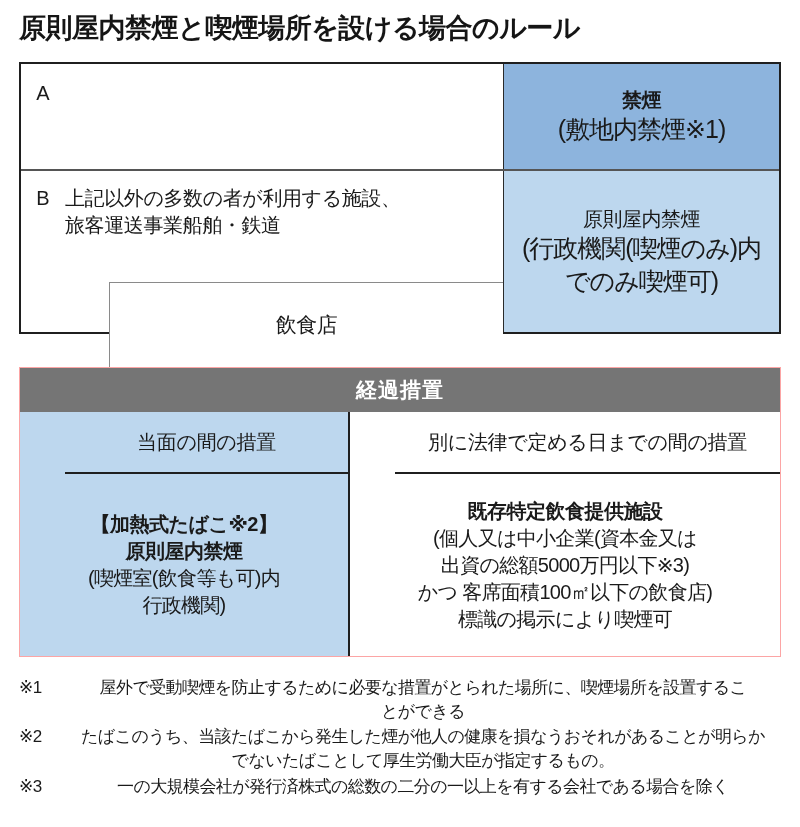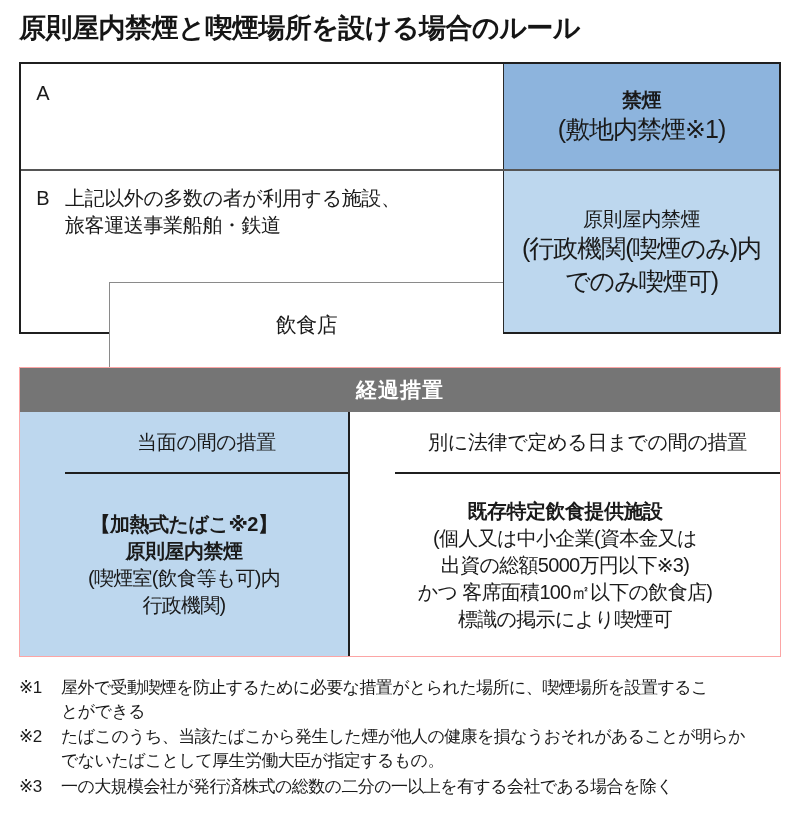--- a/index.html
+++ b/index.html
@@ -196,20 +196,21 @@
   }
   .note-mark {
     flex: 0 0 auto;
     width: 42px;
     white-space: nowrap;
   }
   .note-body {
     flex: 1;
     white-space: pre-line;
     text-indent: 0;
+    text-align: center;
   }
 </style>
 </head>
 <body>
 
 <div id="page">
 
   <div class="page-title">原則屋内禁煙と喫煙場所を設ける場合のルール</div>
 
   <div class="table1">

